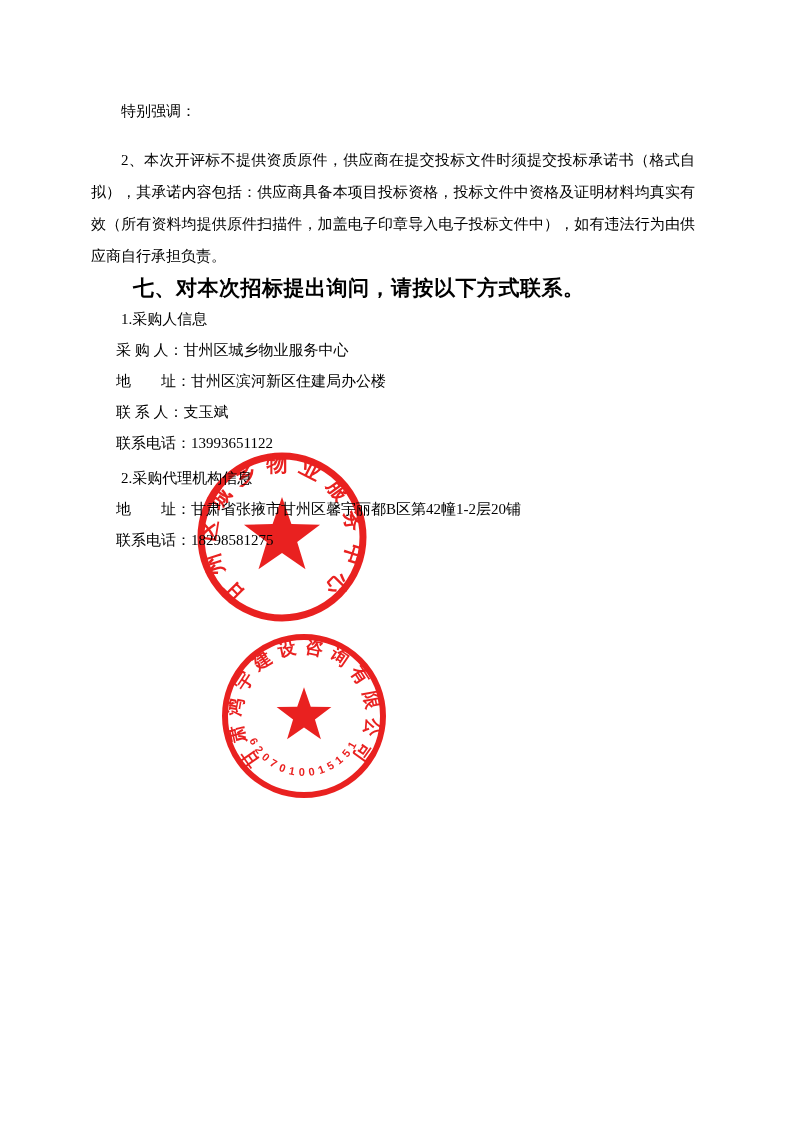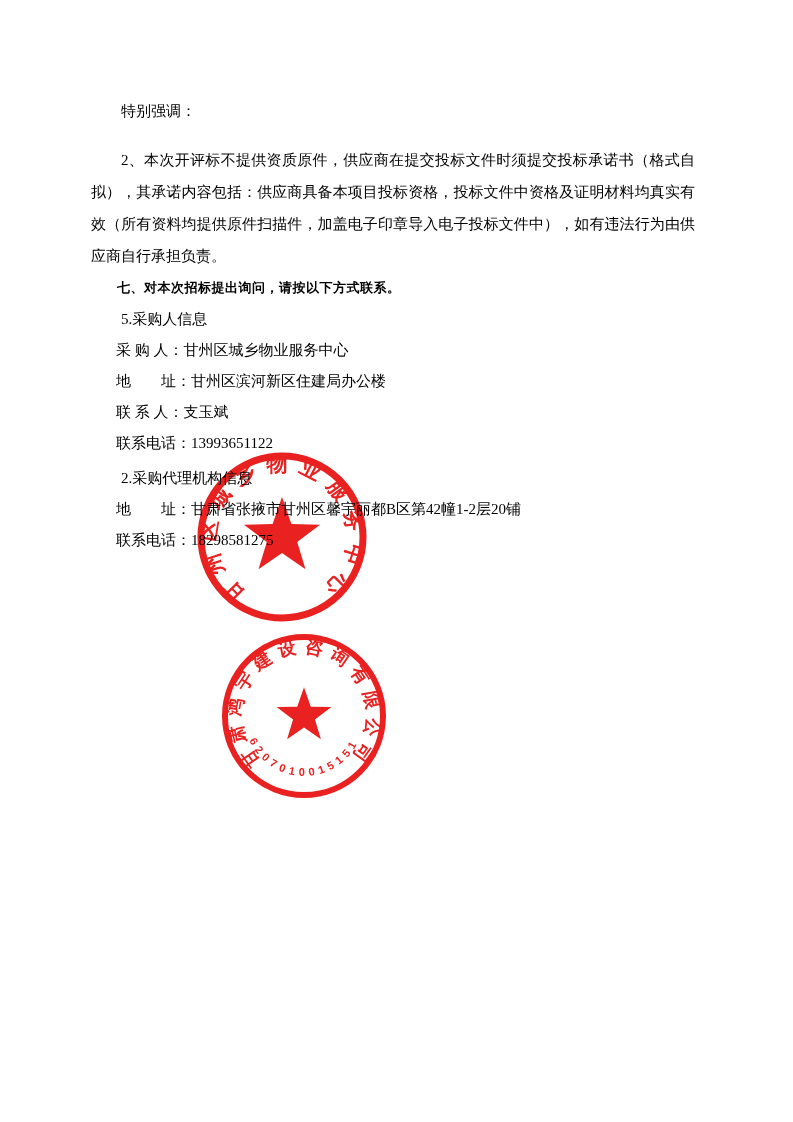--- a/index.html
+++ b/index.html
@@ -23,21 +23,21 @@
     font-size: 15px;
     line-height: 32px;
     text-align: justify;
     text-indent: 2em;
   }
   .para-first { margin-top: 0; }
   #para1 { margin-top: 4px; }
   #para2 { margin-top: 17px; }
   .section-heading {
     margin: 0;
-    font-size: 13px;
+    font-size: 21px;
     line-height: 32px;
     text-indent: 2em;
     font-weight: bold;
     font-family: "Liberation Sans", "DejaVu Sans", sans-serif;
     letter-spacing: 0.5px;
   }
   .info {
     font-size: 15px;
     line-height: 31px;
     margin-left: 25px;
@@ -72,21 +72,21 @@
 
     <p class="para para-first">特别强调：</p>
 
 
     <p class="para" id="para2">2、本次开评标不提供资质原件，供应商在提交投标文件时须提交投标承诺书（格式自拟），其承诺内容包括：供应商具备本项目投标资格，投标文件中资格及证明材料均真实有效（所有资料均提供原件扫描件，加盖电子印章导入电子投标文件中），如有违法行为由供应商自行承担负责。</p>
 
     <p class="section-heading">七、对本次招标提出询问，请按以下方式联系。</p>
 
     <div class="info">
 
-      <div class="group-heading">5.采购人信息</div>
+      <div class="group-heading">1.采购人信息</div>
 
       <div class="info-row">
         <span class="label">采 购 人：</span><span class="value">甘州区城乡物业服务中心</span>
       </div>
       <div class="info-row">
         <span class="label">地　　址：</span><span class="value">甘州区滨河新区住建局办公楼</span>
       </div>
       <div class="info-row">
         <span class="label">联 系 人：</span><span class="value">支玉斌</span>
       </div>

